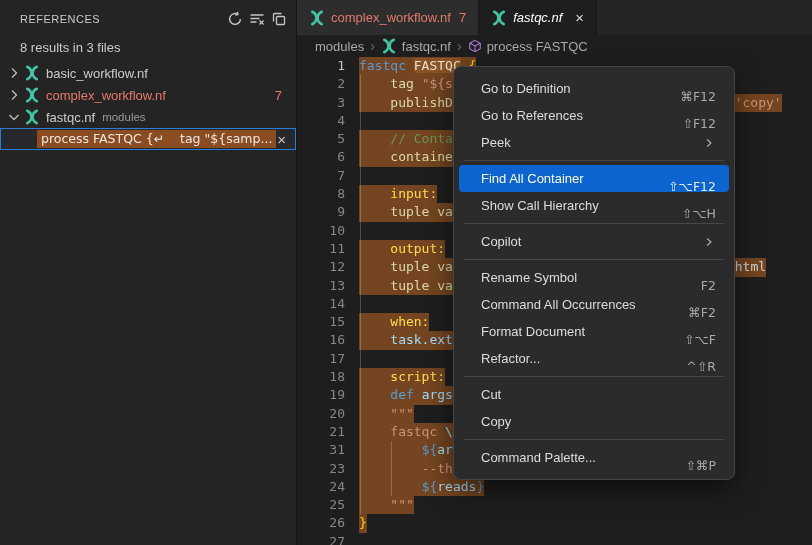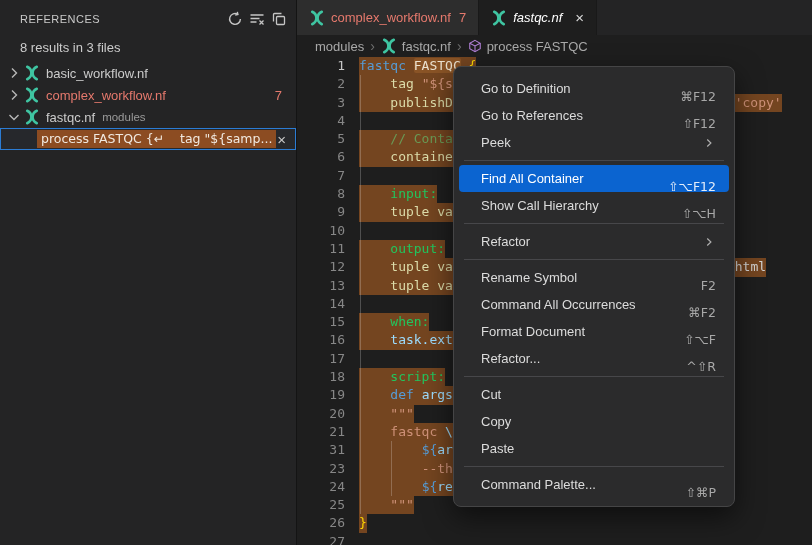--- a/index.html
+++ b/index.html
@@ -41,21 +41,21 @@
   .bcicon{display:flex;align-items:center;}
 
   .codearea{position:absolute;top:57px;left:0;right:0;bottom:0;overflow:hidden;
             font-family:"DejaVu Sans Mono",monospace;font-size:13px;}
   .cl{height:18.3px;line-height:18.3px;display:flex;}
   .lnum{width:48px;flex:none;text-align:right;color:#878787;}
   .lnum.active{color:#c6c6c6;}
   .ctext{margin-left:14px;white-space:pre;}
   .hl{background:#744520;display:inline-block;}
   .tok-kw{color:#569cd6;} .tok-fn{color:#dcdcaa;} .tok-str{color:#ce9178;}
-  .tok-cmt{color:#6a9955;} .tok-var{color:#9cdcfe;} .tok-sec{color:#22c55e;}
+  .tok-cmt{color:#6a9955;} .tok-var{color:#9cdcfe;} .tok-sec{color:#fde047;}
   .tok-txt{color:#d4d4d4;} .tok-brk{color:#ffd700;}
   .tok-match{background:#8a5426;color:#ece2d0;border-radius:2px;}
   .guide{position:absolute;width:1px;background:rgba(255,255,255,.22);z-index:1;}
 
   
   .ctx{position:absolute;left:156px;top:66px;width:282px;box-sizing:border-box;background:#2b2b2c;
        border:1px solid #454546;border-radius:8px;box-shadow:0 10px 28px rgba(0,0,0,.55);
        padding:8px 0;z-index:10;}
   .mi{height:27px;display:flex;align-items:center;margin:0 5px;padding:0 13px 0 22px;border-radius:4px;
       color:#dcdcdc;cursor:pointer;}
@@ -333,21 +333,21 @@
         <div class="mi hl-item">
           <span class="mlabel">Find All Container</span>
           <span class="sc">⇧⌥F12</span>
         </div>
         <div class="mi">
           <span class="mlabel">Show Call Hierarchy</span>
           <span class="sc">⇧⌥H</span>
         </div>
         <div class="msep"></div>
         <div class="mi">
-          <span class="mlabel">Refactor</span>
+          <span class="mlabel">Copilot</span>
           <span class="mchev">
             <svg width="14" height="14" viewBox="0 0 16 16">
               <path d="M6 4l4.2 4L6 12" fill="none" stroke="#b0b0b0" stroke-width="1.3"></path>
             </svg>
           </span>
         </div>
         <div class="msep"></div>
         <div class="mi">
           <span class="mlabel">Rename Symbol</span>
           <span class="sc">F2</span>
@@ -364,23 +364,20 @@
           <span class="mlabel">Refactor...</span>
           <span class="sc">^⇧R</span>
         </div>
         <div class="msep"></div>
         <div class="mi">
           <span class="mlabel">Cut</span>
         </div>
         <div class="mi">
           <span class="mlabel">Copy</span>
         </div>
-        <div class="mi">
-          <span class="mlabel">Paste</span>
-        </div>
         <div class="msep"></div>
         <div class="mi">
           <span class="mlabel">Command Palette...</span>
           <span class="sc">⇧⌘P</span>
         </div>
       </div>
   </main>
 </div>
 
 </body></html>

